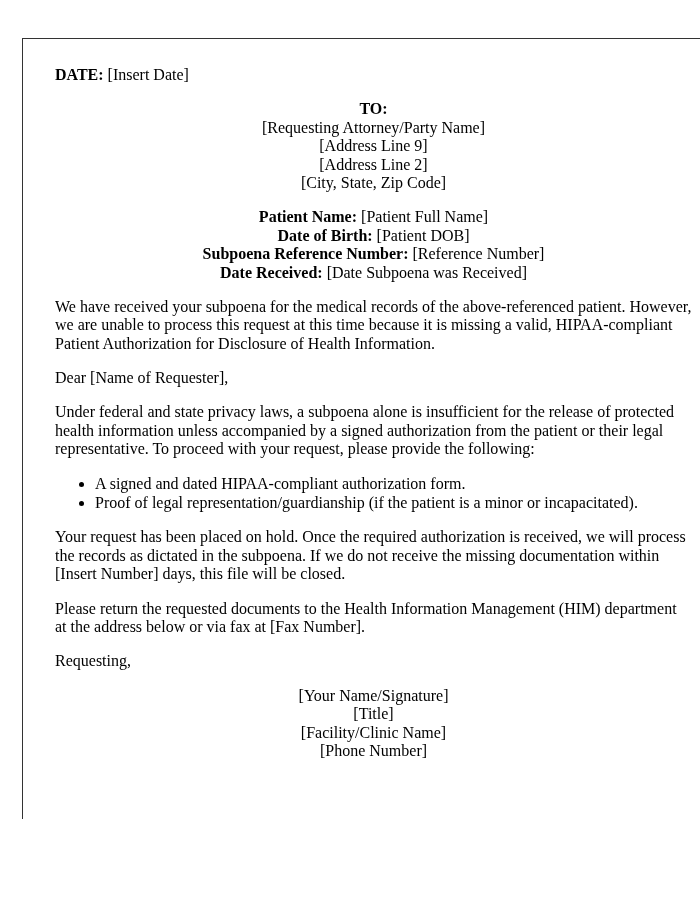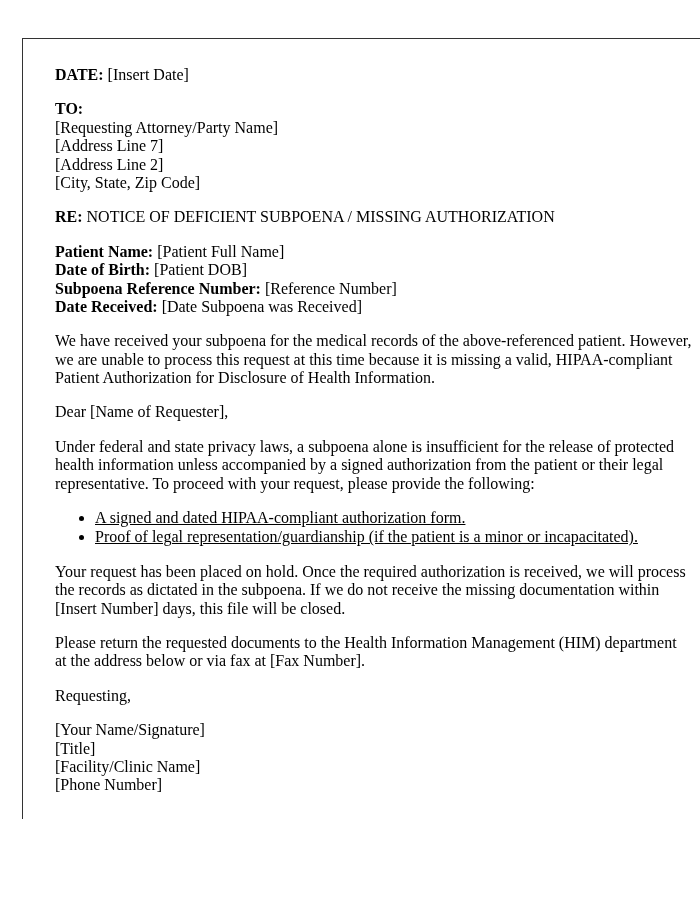--- a/index.html
+++ b/index.html
@@ -24,46 +24,45 @@
     width: 697px;
     height: 781px;
     border: 1px solid #333333;
     border-bottom: none;       
     padding: 27px 26px 0 32px;
     overflow: hidden;
     background: #ffffff;
   }
   .blk { margin: 16px 0; }
   .letter-frame > .blk:first-child { margin-top: 0; }
-  .line { margin: 0; }
+  .line { margin: 0; text-align: center; }
   strong { font-weight: bold; }
   ul.blk {
     padding-left: 40px;
     margin: 16px 0;
     list-style-type: disc;
   }
-  ul.blk li { margin: 1px 0; text-decoration: underline; }
+  ul.blk li { margin: 1px 0; }
 </style>
 </head>
 <body>
 
 <div class="page">
   <div class="letter-frame">
 
     <p class="blk"><strong>DATE:</strong> <span>[Insert Date]</span></p>
 
     <div class="blk">
       <div class="line"><strong>TO:</strong></div>
       <div class="line">[Requesting Attorney/Party Name]</div>
-      <div class="line">[Address Line 7]</div>
+      <div class="line">[Address Line 9]</div>
       <div class="line">[Address Line 2]</div>
       <div class="line">[City, State, Zip Code]</div>
     </div>
 
-    <p class="blk"><strong>RE:</strong> <span>NOTICE OF DEFICIENT SUBPOENA / MISSING AUTHORIZATION</span></p>
 
     <div class="blk">
       <div class="line"><strong>Patient Name:</strong> <span>[Patient Full Name]</span></div>
       <div class="line"><strong>Date of Birth:</strong> <span>[Patient DOB]</span></div>
       <div class="line"><strong>Subpoena Reference Number:</strong> <span>[Reference Number]</span></div>
       <div class="line"><strong>Date Received:</strong> <span>[Date Subpoena was Received]</span></div>
     </div>
 
     <p class="blk">We have received your subpoena for the medical records of the above-referenced patient. However, we are unable to process this request at this time because it is missing a valid, HIPAA-compliant Patient Authorization for Disclosure of Health Information.</p>
 

